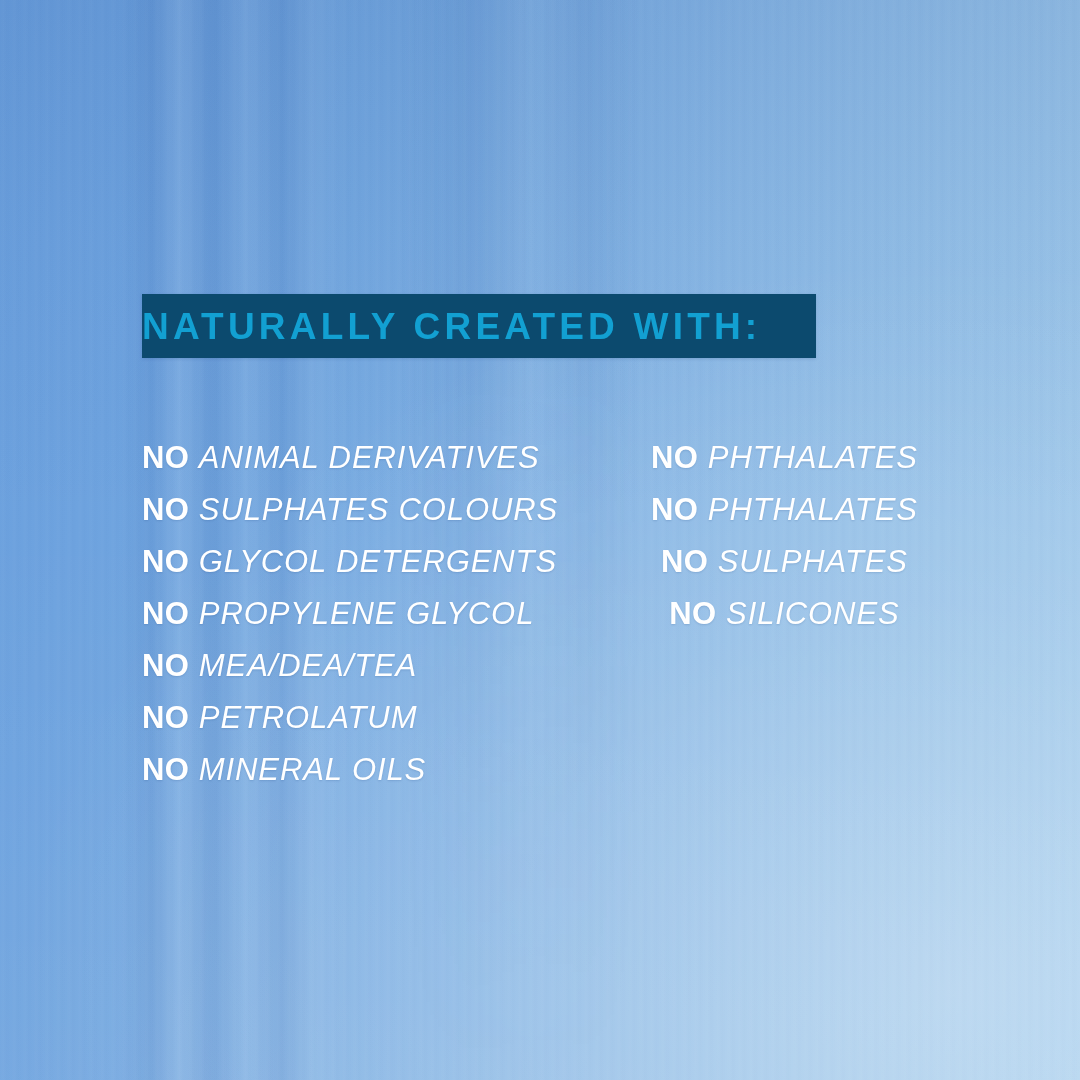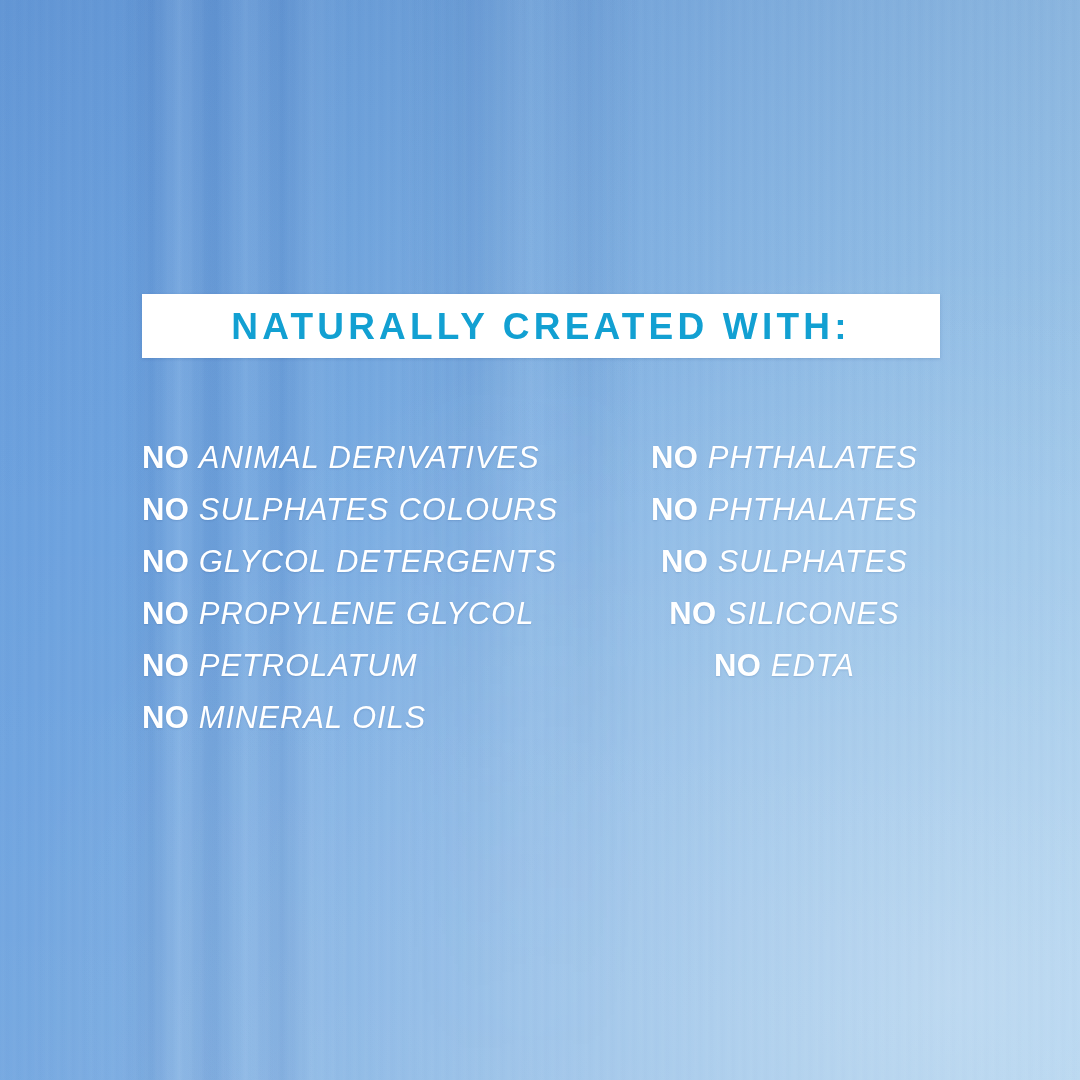--- a/index.html
+++ b/index.html
@@ -93,26 +93,26 @@
       rgba(255,255,255,0.30) 0%,
       rgba(255,255,255,0.12) 38%,
       rgba(255,255,255,0.00) 72%);
   }
 
   
   .banner {
     position: absolute;
     left: 142px;
     top: 294px;
-    width: 798px;
+    width: 674px;
     height: 64px;
-    background: #ffffff;
+    background: #0c4a6e;
     display: flex;
     align-items: center;
-    justify-content: center;
+    justify-content: flex-start;
     box-shadow: 0 1px 3px rgba(20,60,120,0.18);
   }
   .banner-title {
     color: #12a0d2;
     font-size: 37px;
     font-weight: 700;
     letter-spacing: 4.2px;
     line-height: 1;
     white-space: nowrap;
   }
@@ -181,20 +181,24 @@
       <div class="item">
         <span class="no">NO</span>
         <span class="label"> GLYCOL DETERGENTS</span>
       </div>
       <div class="item">
         <span class="no">NO</span>
         <span class="label"> PROPYLENE GLYCOL</span>
       </div>
       <div class="item">
         <span class="no">NO</span>
+        <span class="label"> MEA/DEA/TEA</span>
+      </div>
+      <div class="item">
+        <span class="no">NO</span>
         <span class="label"> PETROLATUM</span>
       </div>
       <div class="item">
         <span class="no">NO</span>
         <span class="label"> MINERAL OILS</span>
       </div>
     </div>
 
     <div class="col col-right">
       <div class="item">
@@ -205,21 +209,17 @@
         <span class="no">NO</span>
         <span class="label"> PHTHALATES</span>
       </div>
       <div class="item">
         <span class="no">NO</span>
         <span class="label"> SULPHATES</span>
       </div>
       <div class="item">
         <span class="no">NO</span>
         <span class="label"> SILICONES</span>
-      </div>
-      <div class="item">
-        <span class="no">NO</span>
-        <span class="label"> EDTA</span>
       </div>
     </div>
 
   </div>
 </div>
 
 </body></html>

